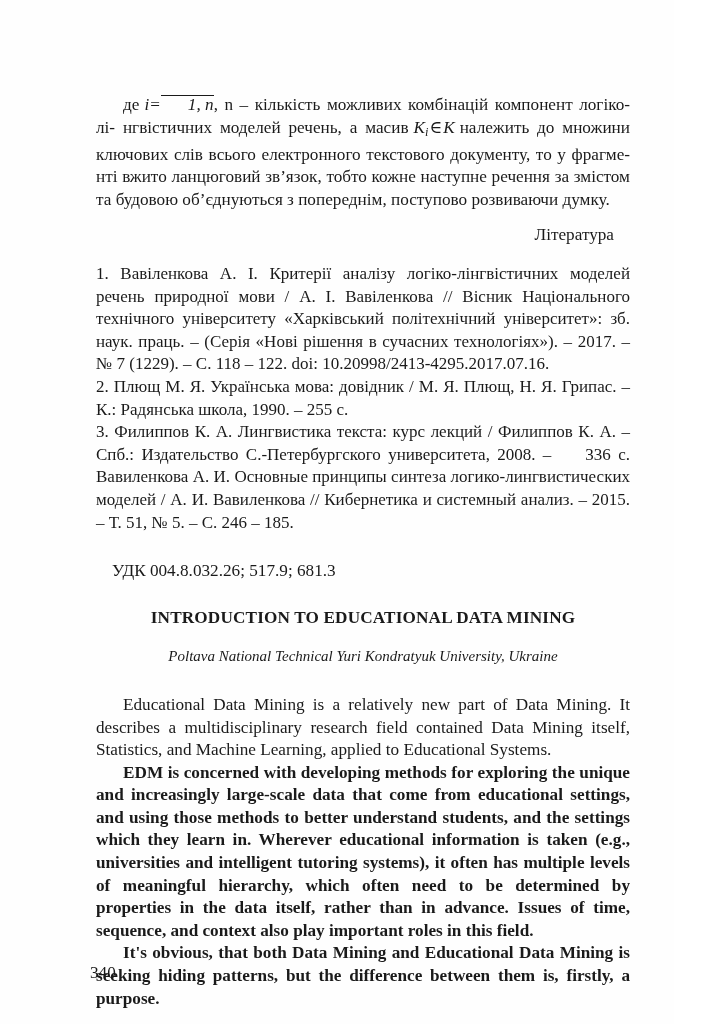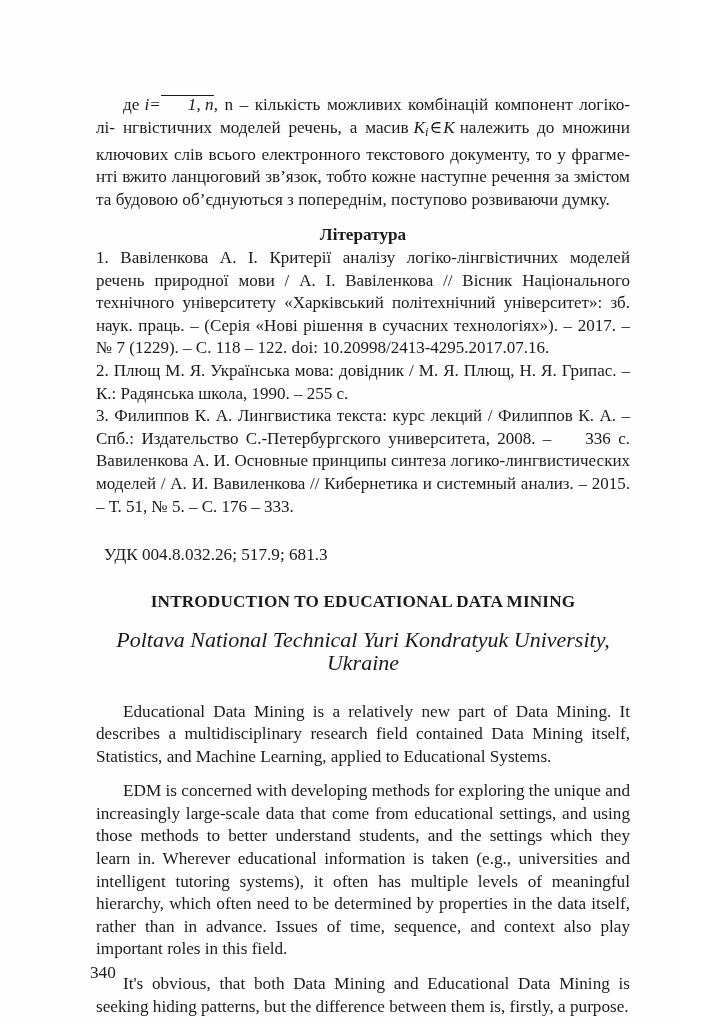--- a/index.html
+++ b/index.html
@@ -51,35 +51,35 @@
   .ovl {
     border-top: 1px solid #1a1a1a;
     padding-top: 0px;
     display: inline-block;
     line-height: 1em;
   }
   .op { font-style: normal; padding: 0 1px; }
   .sp { display: inline-block; width: 5px; }
 
   .heading-lit {
-    margin: 0;
+    margin: 16px;
     margin-top: 13px;
     font-size: 17.2px;
     line-height: 22.6px;
-    font-weight: bold;
-    text-align: center;
+    font-weight: normal;
+    text-align: right;
   }
   .ref {
     margin: 0;
     font-size: 17px;
     line-height: 22.6px;
     text-align: justify;
   }
   .udk {
-    margin: 8px;
+    margin: 16px;
     margin-top: 26px;
     font-size: 17.2px;
     line-height: 22.6px;
     text-align: left;
   }
   .art-title {
     margin: 16px;
     margin-top: 24px;
     font-size: 17.2px;
     line-height: 22.6px;
@@ -90,27 +90,27 @@
   .art-authors {
     margin: 0;
     margin-top: 2px;
     font-size: 17.2px;
     line-height: 22.6px;
     text-align: center;
   }
   .art-affil {
     margin: 0;
     margin-top: 2px;
-    font-size: 22px;
+    font-size: 15px;
     line-height: 22.6px;
     font-style: italic;
     text-align: center;
   }
   .body-block { margin-top: 26px; }
-  .body-block p + p { margin-top: 12px; }
+  .body-block p + p { margin-top: 0; font-weight: bold; }
 
   .page-number {
     position: absolute;
     left: 90px;
     top: 954px;
     font-size: 17.2px;
     line-height: 22.6px;
     margin-top: 8px;
   }
   .gapwide { display: inline-block; width: 34px; }
@@ -121,21 +121,21 @@
 <div class="page">
   <div class="content">
 
     <p class="indent"><span>де</span><span class="sp"></span><span class="math"><span>i</span><span class="op">=</span><span class="ovl">1, n</span></span><span>,  n – кількість можливих комбінацій компонент логіко-лі-</span> <span>нгвістичних  моделей  речень,  а  масив</span><span class="sp"></span><span class="math"><span>K</span><span class="sub">i</span><span class="op">∈</span><span>K</span></span><span class="sp"></span><span>належить  до  множини</span> <span>ключових слів всього електронного текстового документу, то у фрагме-</span> <span>нті вжито ланцюговий зв’язок, тобто кожне наступне речення за змістом</span> <span>та будовою об’єднуються з попереднім, поступово розвиваючи думку.</span></p>
 
 
     <h2 class="heading-lit">Література</h2>
 
     <p class="ref">1.  Вавіленкова А. І. Критерії аналізу логіко-лінгвістичних моделей речень природної мови / А. І. Вавіленкова // Вісник Національного технічного університету «Харківський політехнічний університет»: зб. наук. праць. – (Серія «Нові рішення в сучасних технологіях»). – 2017. – № 7 (1229). – С. 118 – 122. doi: 10.20998/2413-4295.2017.07.16.</p>
     <p class="ref">2.  Плющ М. Я. Українська мова: довідник / М. Я. Плющ, Н. Я. Грипас. – К.: Радянська школа, 1990. – 255 с.</p>
-    <p class="ref"><span>3.  Филиппов К. А. Лингвистика текста: курс лекций / Филиппов К. А. – Спб.: Издательство С.-Петербургского университета, 2008. –</span><span class="gapwide"></span><span>336 с. Вавиленкова А. И. Основные принципы синтеза логико-лингвистических моделей / А. И. Вавиленкова //  Кибернетика и системный анализ. – 2015. – Т. 51, № 5. – С. 176 – 333.</span></p>
+    <p class="ref"><span>3.  Филиппов К. А. Лингвистика текста: курс лекций / Филиппов К. А. – Спб.: Издательство С.-Петербургского университета, 2008. –</span><span class="gapwide"></span><span>336 с. Вавиленкова А. И. Основные принципы синтеза логико-лингвистических моделей / А. И. Вавиленкова //  Кибернетика и системный анализ. – 2015. – Т. 51, № 5. – С. 246 – 185.</span></p>
 
     <p class="udk">УДК 004.8.032.26; 517.9; 681.3</p>
 
     <h1 class="art-title">INTRODUCTION TO EDUCATIONAL DATA MINING</h1>
     <p class="art-affil">Poltava National Technical Yuri Kondratyuk University, Ukraine</p>
 
     <div class="body-block">
       <p class="indent">Educational Data Mining is a relatively new part of Data Mining. It describes a multidisciplinary research field contained Data Mining itself, Statistics, and Machine Learning, applied to Educational Systems.</p>
       <p class="indent">EDM is concerned with developing methods for exploring the unique and increasingly large-scale data that come from educational settings, and using those methods to better understand students, and the settings which they learn in.  Wherever educational information is taken (e.g., universities and intelligent tutoring systems), it often has multiple levels of meaningful hierarchy, which often need to be determined by properties in the data itself, rather than in advance. Issues of time, sequence, and context also play important roles in this field.</p>
       <p class="indent">It's obvious, that both Data Mining and Educational Data Mining is seeking hiding patterns, but the difference between them is, firstly, a purpose.</p>

